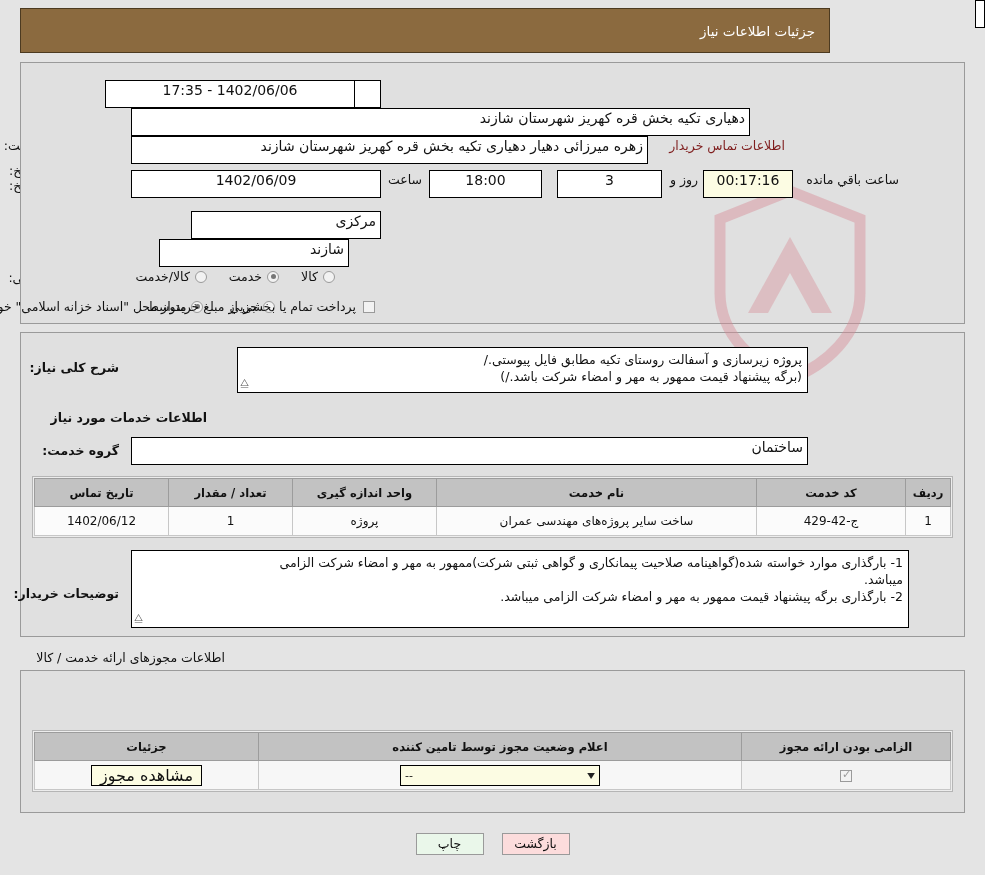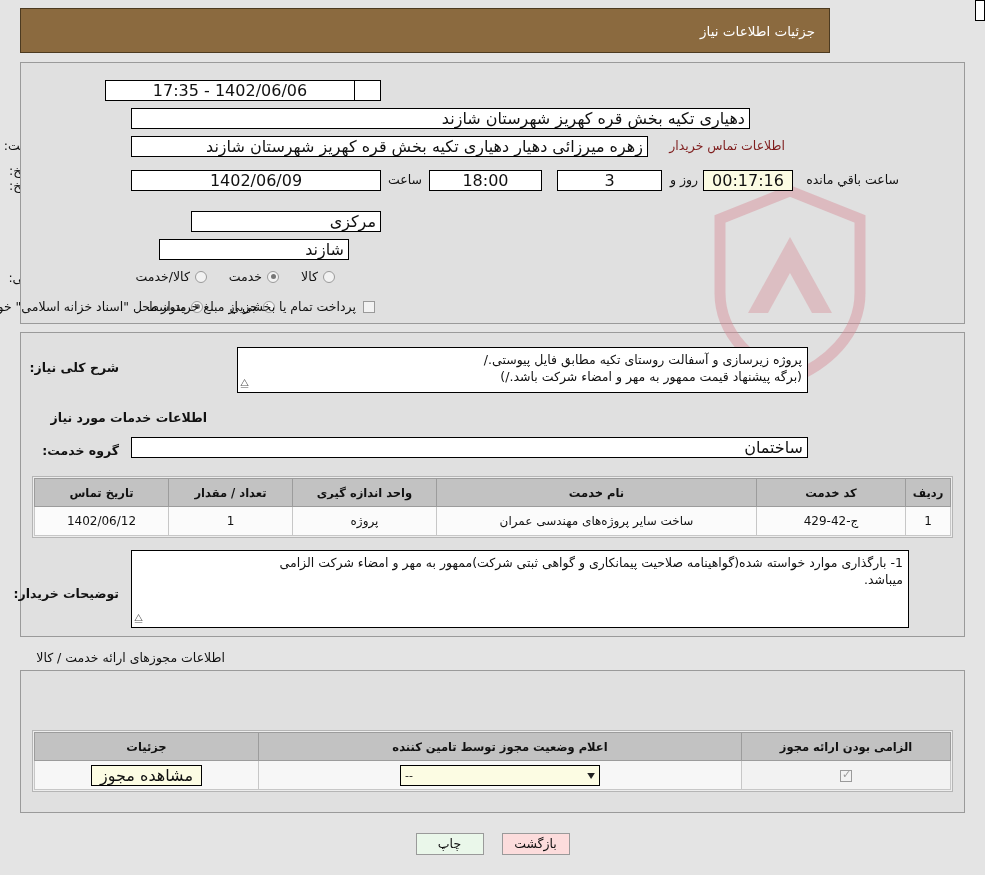--- a/index.html
+++ b/index.html
@@ -97,23 +97,23 @@
     white-space: nowrap;
   }
   .lbl2 {
     font-size: 12.5px;
     color: #111;
   }
   .fld {
     background: #ffffff;
     border: 1px solid #000000;
     box-sizing: border-box;
-    font-size: 16px;
-    color: #111;
-    height: 21px;
+    font-size: 14px;
+    color: #111;
+    height: 28px;
     line-height: 19px;
     padding: 0 4px;
     overflow: hidden;
     white-space: nowrap;
   }
   .fld.center { text-align: center; }
   .fld.right  { text-align: right; }
   .fld.cream  { background: #fcfce3; }
   .linkish {
     color: #7f1d1d;
@@ -406,20 +406,21 @@
         <td>1402/06/12</td>
       </tr>
     </tbody>
   </table>
 </div>
 
 <div class="sect" style="right:866px; top:586px;">توضیحات خریدار:</div>
 <div class="ta" style="position:absolute; right:76px; top:550px; width:778px; height:78px; z-index:6;">
   <div>1- بارگذاری موارد خواسته شده(گواهینامه صلاحیت پیمانکاری و گواهی ثبتی شرکت)ممهور به مهر و امضاء شرکت الزامی</div>
   <div>میباشد.</div>
+  <div>2- بارگذاری برگه پیشنهاد قیمت ممهور به مهر و امضاء شرکت الزامی میباشد.</div>
   <span class="grip">⧋</span>
 </div>
 
 <div class="sect" style="right:760px; top:650px; font-weight:normal;">اطلاعات مجوزهای ارائه خدمت / کالا</div>
 
 <div class="panel" style="left:20px; top:670px; width:945px; height:143px;"></div>
 
 <div class="tbl-wrap" style="right:32px; top:730px; width:921px; background:#ededed;">
   <table class="grid">
     <thead>

